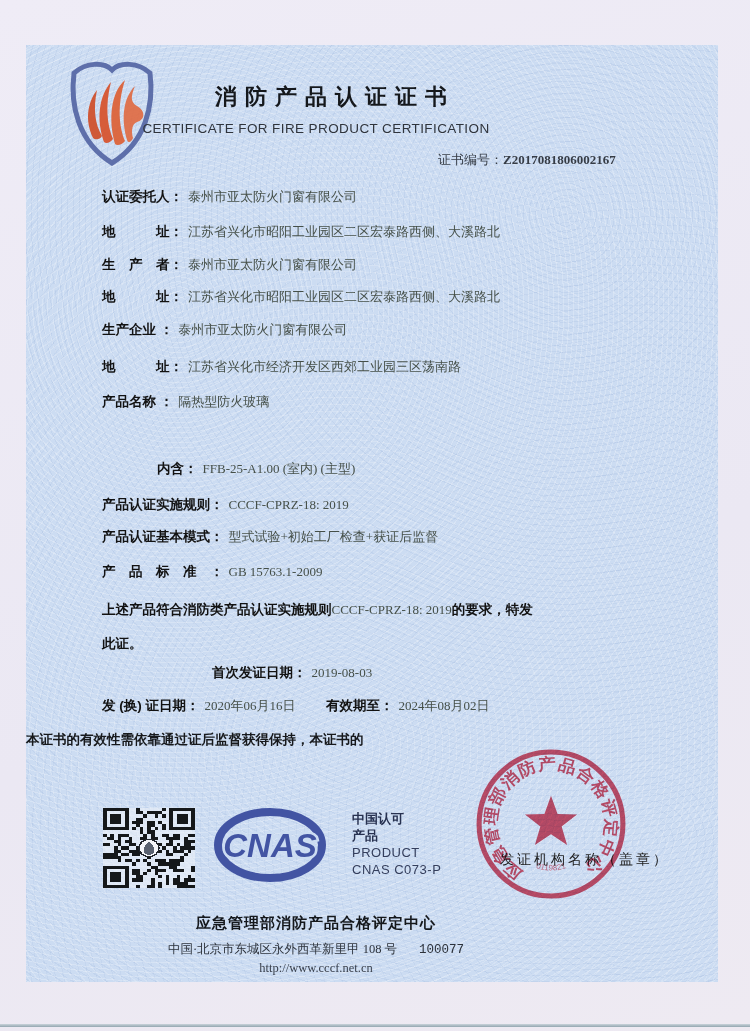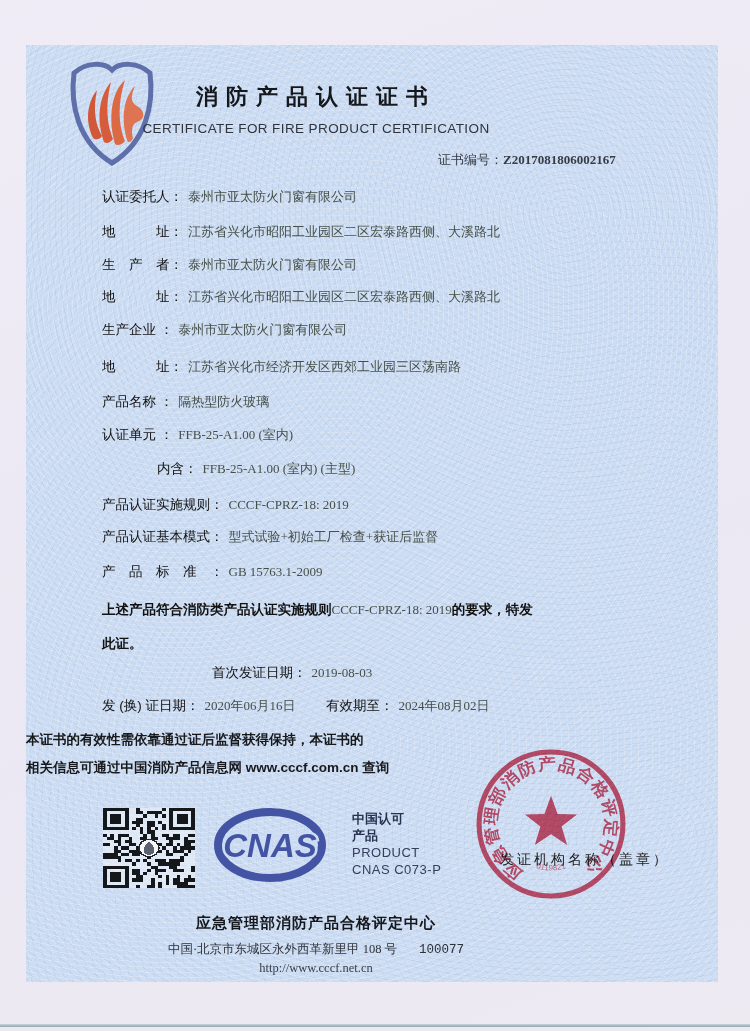--- a/index.html
+++ b/index.html
@@ -14,27 +14,27 @@
     background-color:#ccdcf2;
     background-image:
       repeating-radial-gradient(circle at 22% 28%, rgba(255,255,255,.22) 0 1px, rgba(255,255,255,0) 1px 5px),
       repeating-radial-gradient(circle at 78% 18%, rgba(106,140,196,.10) 0 1px, rgba(255,255,255,0) 1px 6px),
       repeating-radial-gradient(circle at 45% 75%, rgba(255,255,255,.18) 0 1px, rgba(255,255,255,0) 1px 7px),
       repeating-radial-gradient(circle at 90% 85%, rgba(106,140,196,.08) 0 1px, rgba(255,255,255,0) 1px 8px);
   }
   .abs{position:absolute;}
   .centerband{position:absolute; left:26px; width:580px; text-align:center;}
 
-  .title{top:82px; font-size:22px; font-weight:700; color:#15181c; letter-spacing:8px;}
+  .title{top:82px; font-size:22px; font-weight:700; color:#15181c; letter-spacing:8px;margin-left:19px;}
   .subtitle{top:121px; font-size:13.5px; color:#2f343c; letter-spacing:.4px; font-weight:500;}
   .certno{left:438px; top:151px; font-size:13px; color:#363c46; font-family:"Liberation Serif","DejaVu Serif",serif;}
   .certno b{font-weight:600;}
 
   .row{position:absolute; left:102px; line-height:20px; white-space:nowrap;}
-  .row .lab{font-size:13.5px; font-weight:400; color:#121212; margin-right:5px;}
+  .row .lab{font-size:13.5px; font-weight:700; color:#121212; margin-right:5px;}
   .row .val{font-size:13px; color:#454f48; font-family:"Liberation Serif","DejaVu Serif",serif;}
   .row.indent{left:140px;margin-left:17px;}
 
   .statement{position:absolute; left:102px; top:592px; width:500px; line-height:33px;}
   .statement .zh{font-size:13.5px; font-weight:700; color:#121212;}
   .statement .code{font-size:13px; color:#454f48; font-family:"Liberation Serif","DejaVu Serif",serif;}
 
   .firstissue{left:212px; top:662px;}
   .reissue{left:102px; top:695px;}
   .gap{display:inline-block; width:26px;}
@@ -86,41 +86,39 @@
   <div class="centerband subtitle">CERTIFICATE FOR FIRE PRODUCT CERTIFICATION</div>
   <div class="abs certno"><span>证书编号：</span><b>Z2017081806002167</b></div>
 
   <div class="row" style="top:186px"><span class="lab">认证委托人：</span><span class="val">泰州市亚太防火门窗有限公司</span></div>
   <div class="row" style="top:221px"><span class="lab">地　　　址：</span><span class="val">江苏省兴化市昭阳工业园区二区宏泰路西侧、大溪路北</span></div>
   <div class="row" style="top:254px"><span class="lab">生　产　者：</span><span class="val">泰州市亚太防火门窗有限公司</span></div>
   <div class="row" style="top:286px"><span class="lab">地　　　址：</span><span class="val">江苏省兴化市昭阳工业园区二区宏泰路西侧、大溪路北</span></div>
   <div class="row" style="top:319px"><span class="lab">生产企业 ：</span><span class="val">泰州市亚太防火门窗有限公司</span></div>
   <div class="row" style="top:356px"><span class="lab">地　　　址：</span><span class="val">江苏省兴化市经济开发区西郊工业园三区荡南路</span></div>
   <div class="row" style="top:391px"><span class="lab">产品名称 ：</span><span class="val">隔热型防火玻璃</span></div>
-  <div class="row" style="top:424px"><span class="lab">认证单元 ：</span><span class="val">FFB-25-A1.00 (室内)</span></div>
   <div class="row indent" style="top:458px"><span class="lab">内含：</span><span class="val">FFB-25-A1.00 (室内) (主型)</span></div>
   <div class="row" style="top:494px"><span class="lab">产品认证实施规则：</span><span class="val">CCCF-CPRZ-18: 2019</span></div>
   <div class="row" style="top:526px"><span class="lab">产品认证基本模式：</span><span class="val">型式试验+初始工厂检查+获证后监督</span></div>
   <div class="row" style="top:561px"><span class="lab">产　品　标　准　：</span><span class="val">GB 15763.1-2009</span></div>
 
   <div class="statement">
     <span class="zh">上述产品符合消防类产品认证实施规则</span><span class="code">CCCF-CPRZ-18: 2019</span><span class="zh">的要求，特发</span><br>
     <span class="zh">此证。</span>
   </div>
 
   <div class="row firstissue">
     <span class="lab">首次发证日期：</span><span class="val">2019-08-03</span>
   </div>
   <div class="row reissue">
     <span class="lab">发 (换) 证日期：</span><span class="val">2020年06月16日</span><span class="gap"></span>
     <span class="lab">有效期至：</span><span class="val">2024年08月02日</span>
   </div>
 
   <div class="note note1">本证书的有效性需依靠通过证后监督获得保持，本证书的</div>
-  <div class="note note2">相关信息可通过中国消防产品信息网 www.cccf.com.cn 查询</div>
 
   <div class="abs qr-wrap">
     <svg viewBox="0 0 25 25" preserveAspectRatio="none" shape-rendering="crispEdges">
       <rect x="-1" y="-1" width="27" height="27" fill="#eef2f7" opacity=".55"></rect>
       <g class="qmods" fill="#15181a">
           <rect x="0" y="0" width="1" height="1"></rect>
           <rect x="1" y="0" width="1" height="1"></rect>
           <rect x="2" y="0" width="1" height="1"></rect>
           <rect x="3" y="0" width="1" height="1"></rect>
           <rect x="4" y="0" width="1" height="1"></rect>

